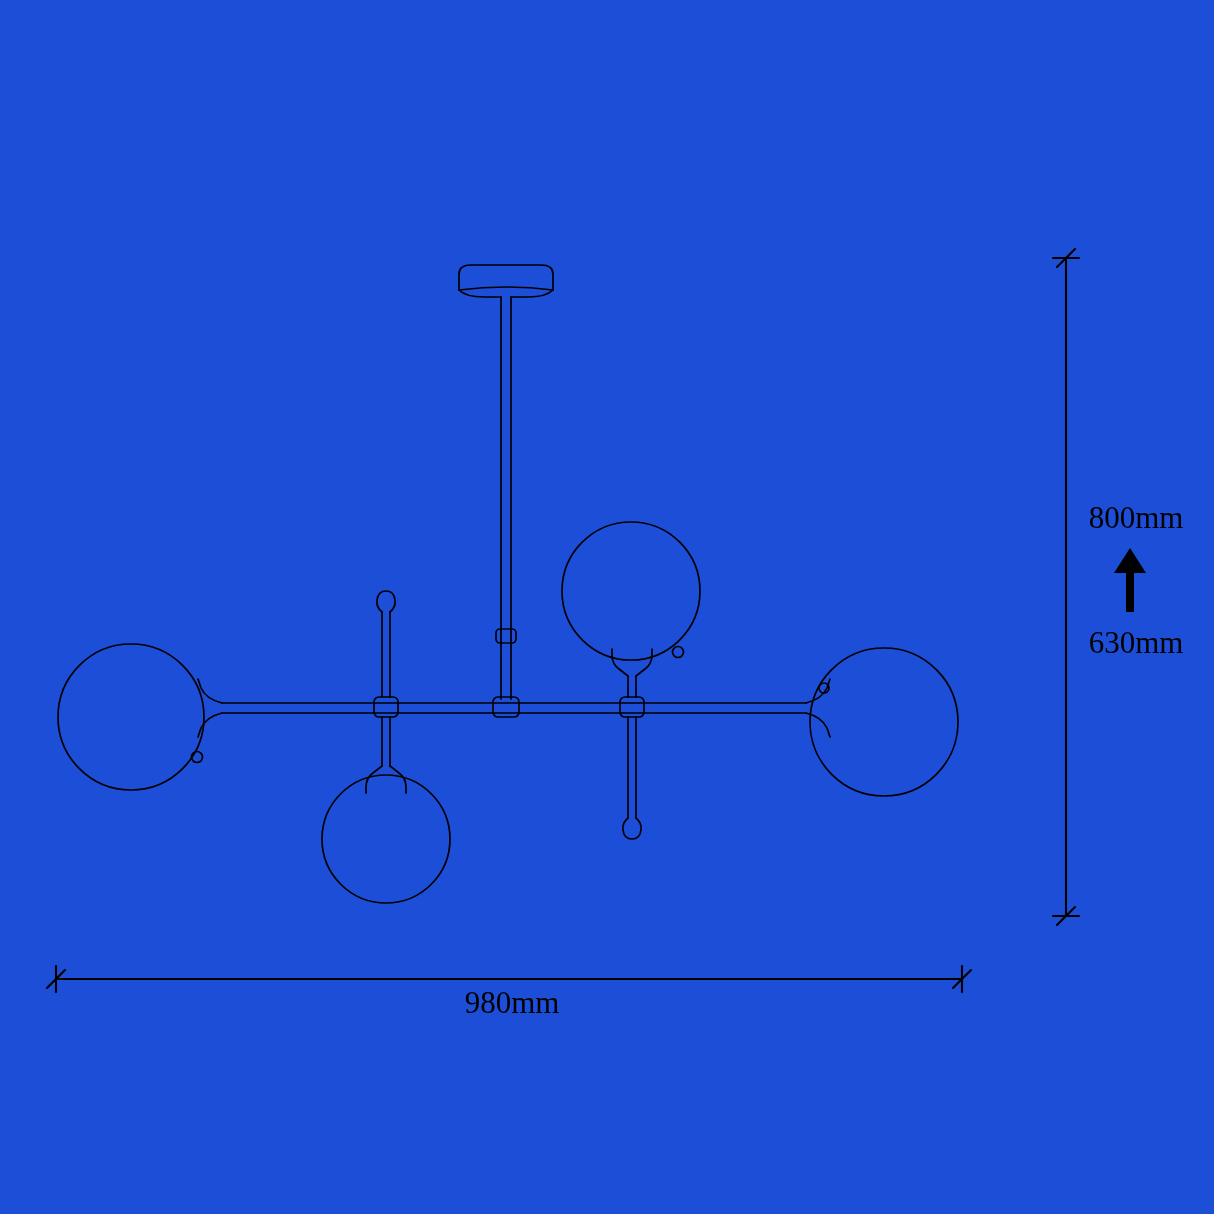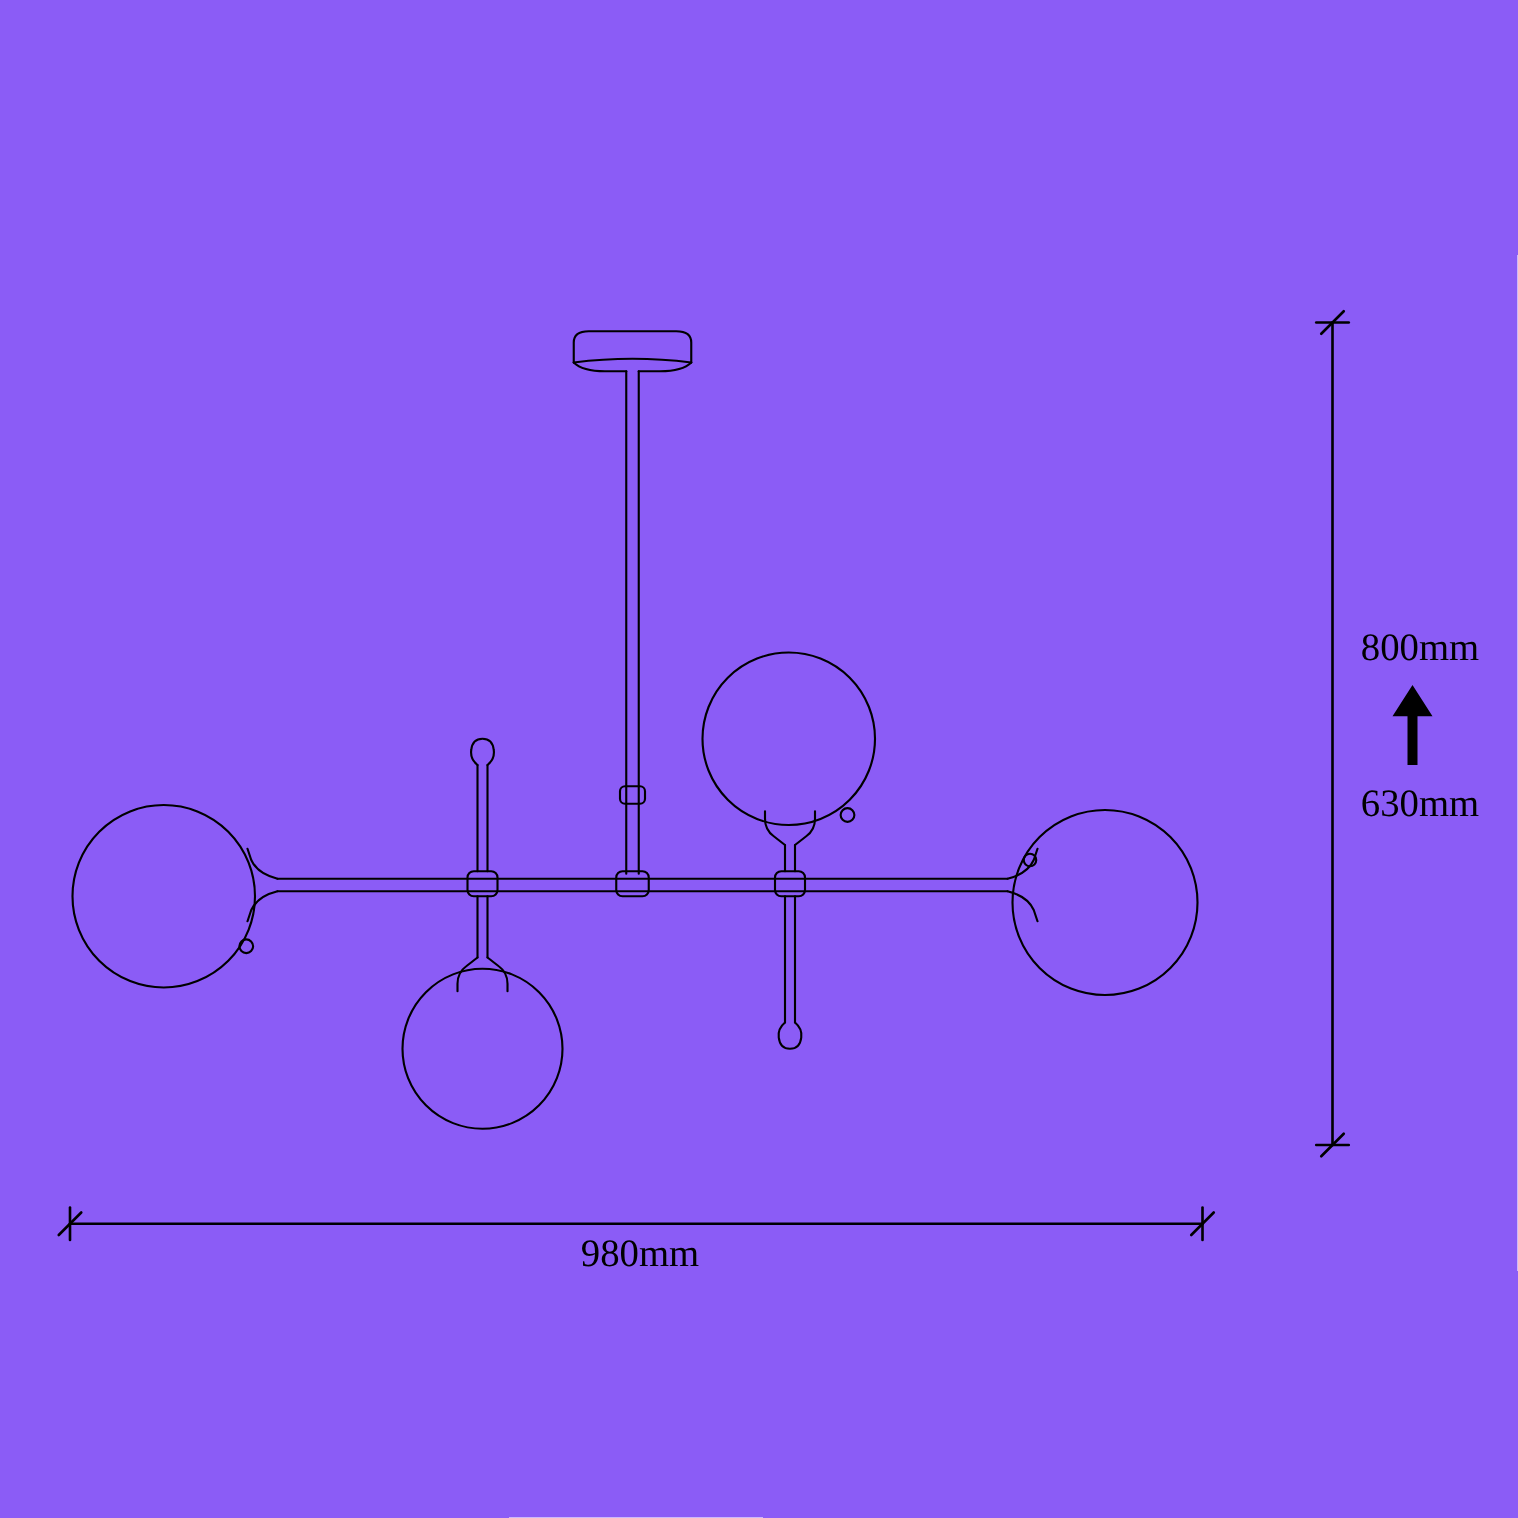--- a/index.html
+++ b/index.html
@@ -5,21 +5,21 @@
   html, body {
     margin: 0;
     padding: 0;
     background: #ffffff;
     font-family: "Liberation Serif", serif;
   }
   .canvas {
     position: relative;
     width: 1214px;
     height: 1214px;
-    background: #8b5cf6;
+    background: #1d4ed8;
     overflow: hidden;
   }
   svg { display: block; }
   .fix {
     fill: none;
     stroke: #000000;
     stroke-width: 1.7;
     stroke-linecap: round;
     stroke-linejoin: round;
   }

